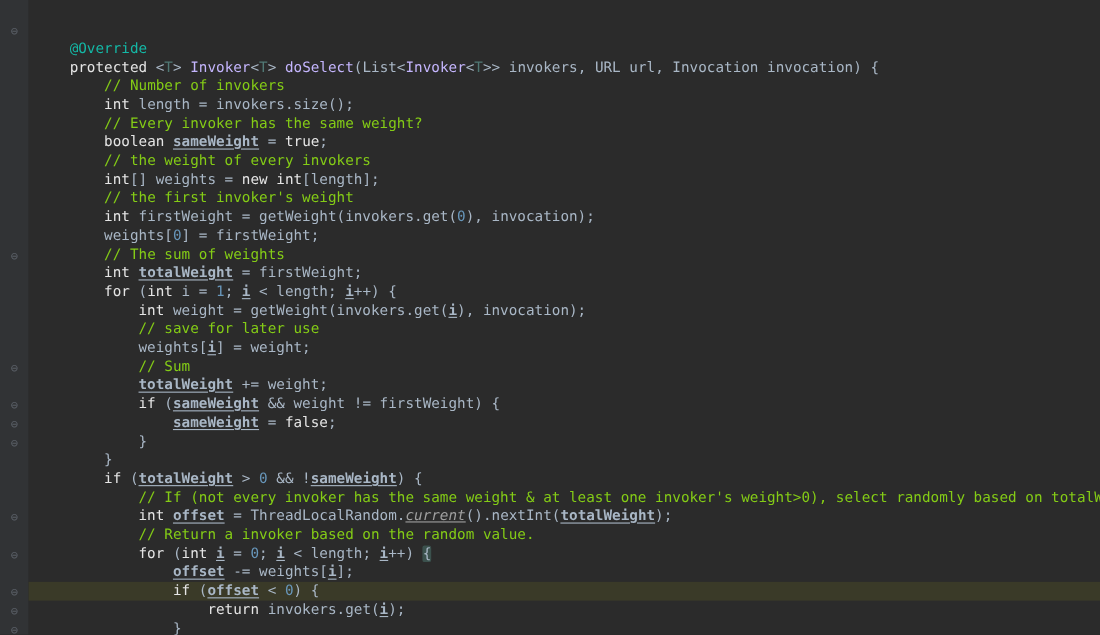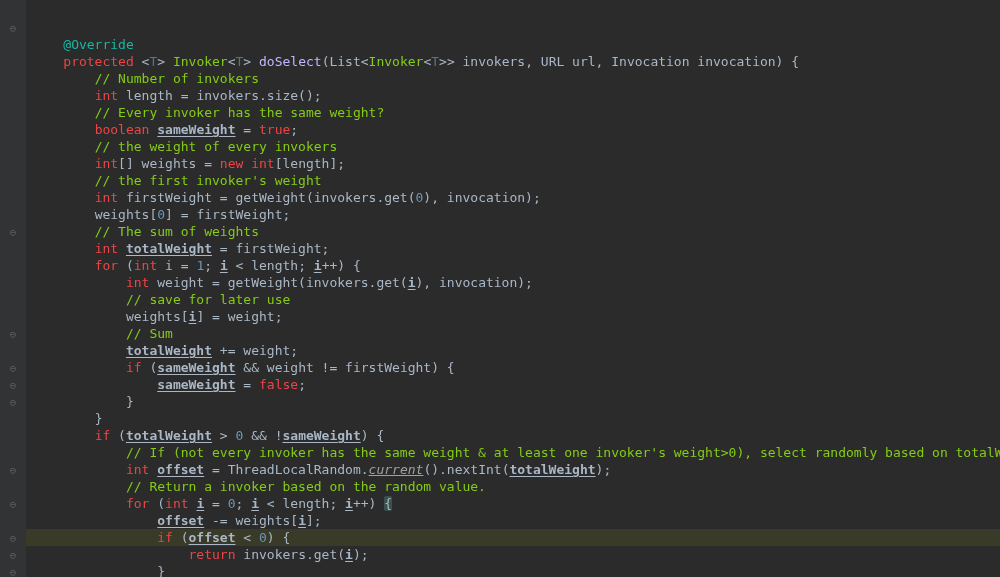--- a/index.html
+++ b/index.html
@@ -53,23 +53,23 @@
     right: 0px;
     height: 17px;
     background: #3a3a28;
     z-index: 0;
   }
   .code-text {
     position: relative;
     z-index: 1;
   }
   
-  .tk-kw   { color: #ef4444; }
+  .tk-kw   { color: #e5e5e5; }
   .tk-ann  { color: #14b8a6; }
-  .tk-type { color: #84cc16; }
+  .tk-type { color: #c4b5fd; }
   .tk-gp   { color: #507874; }
   .tk-mth  { color: #c4b5fd; }
   .tk-id   { color: #a9b7c6; }
   .tk-com  { color: #84cc16; }
   .tk-num  { color: #6897bb; }
   .tk-op   { color: #a9b7c6; }
   .tk-it   { font-style: italic; color: #a0a0a0; text-decoration: underline; }
   .u { text-decoration: underline; text-underline-offset: 2px; font-weight: bold; }
   .bracket-match { background: #3b514d; border-radius: 2px; }
 </style>

